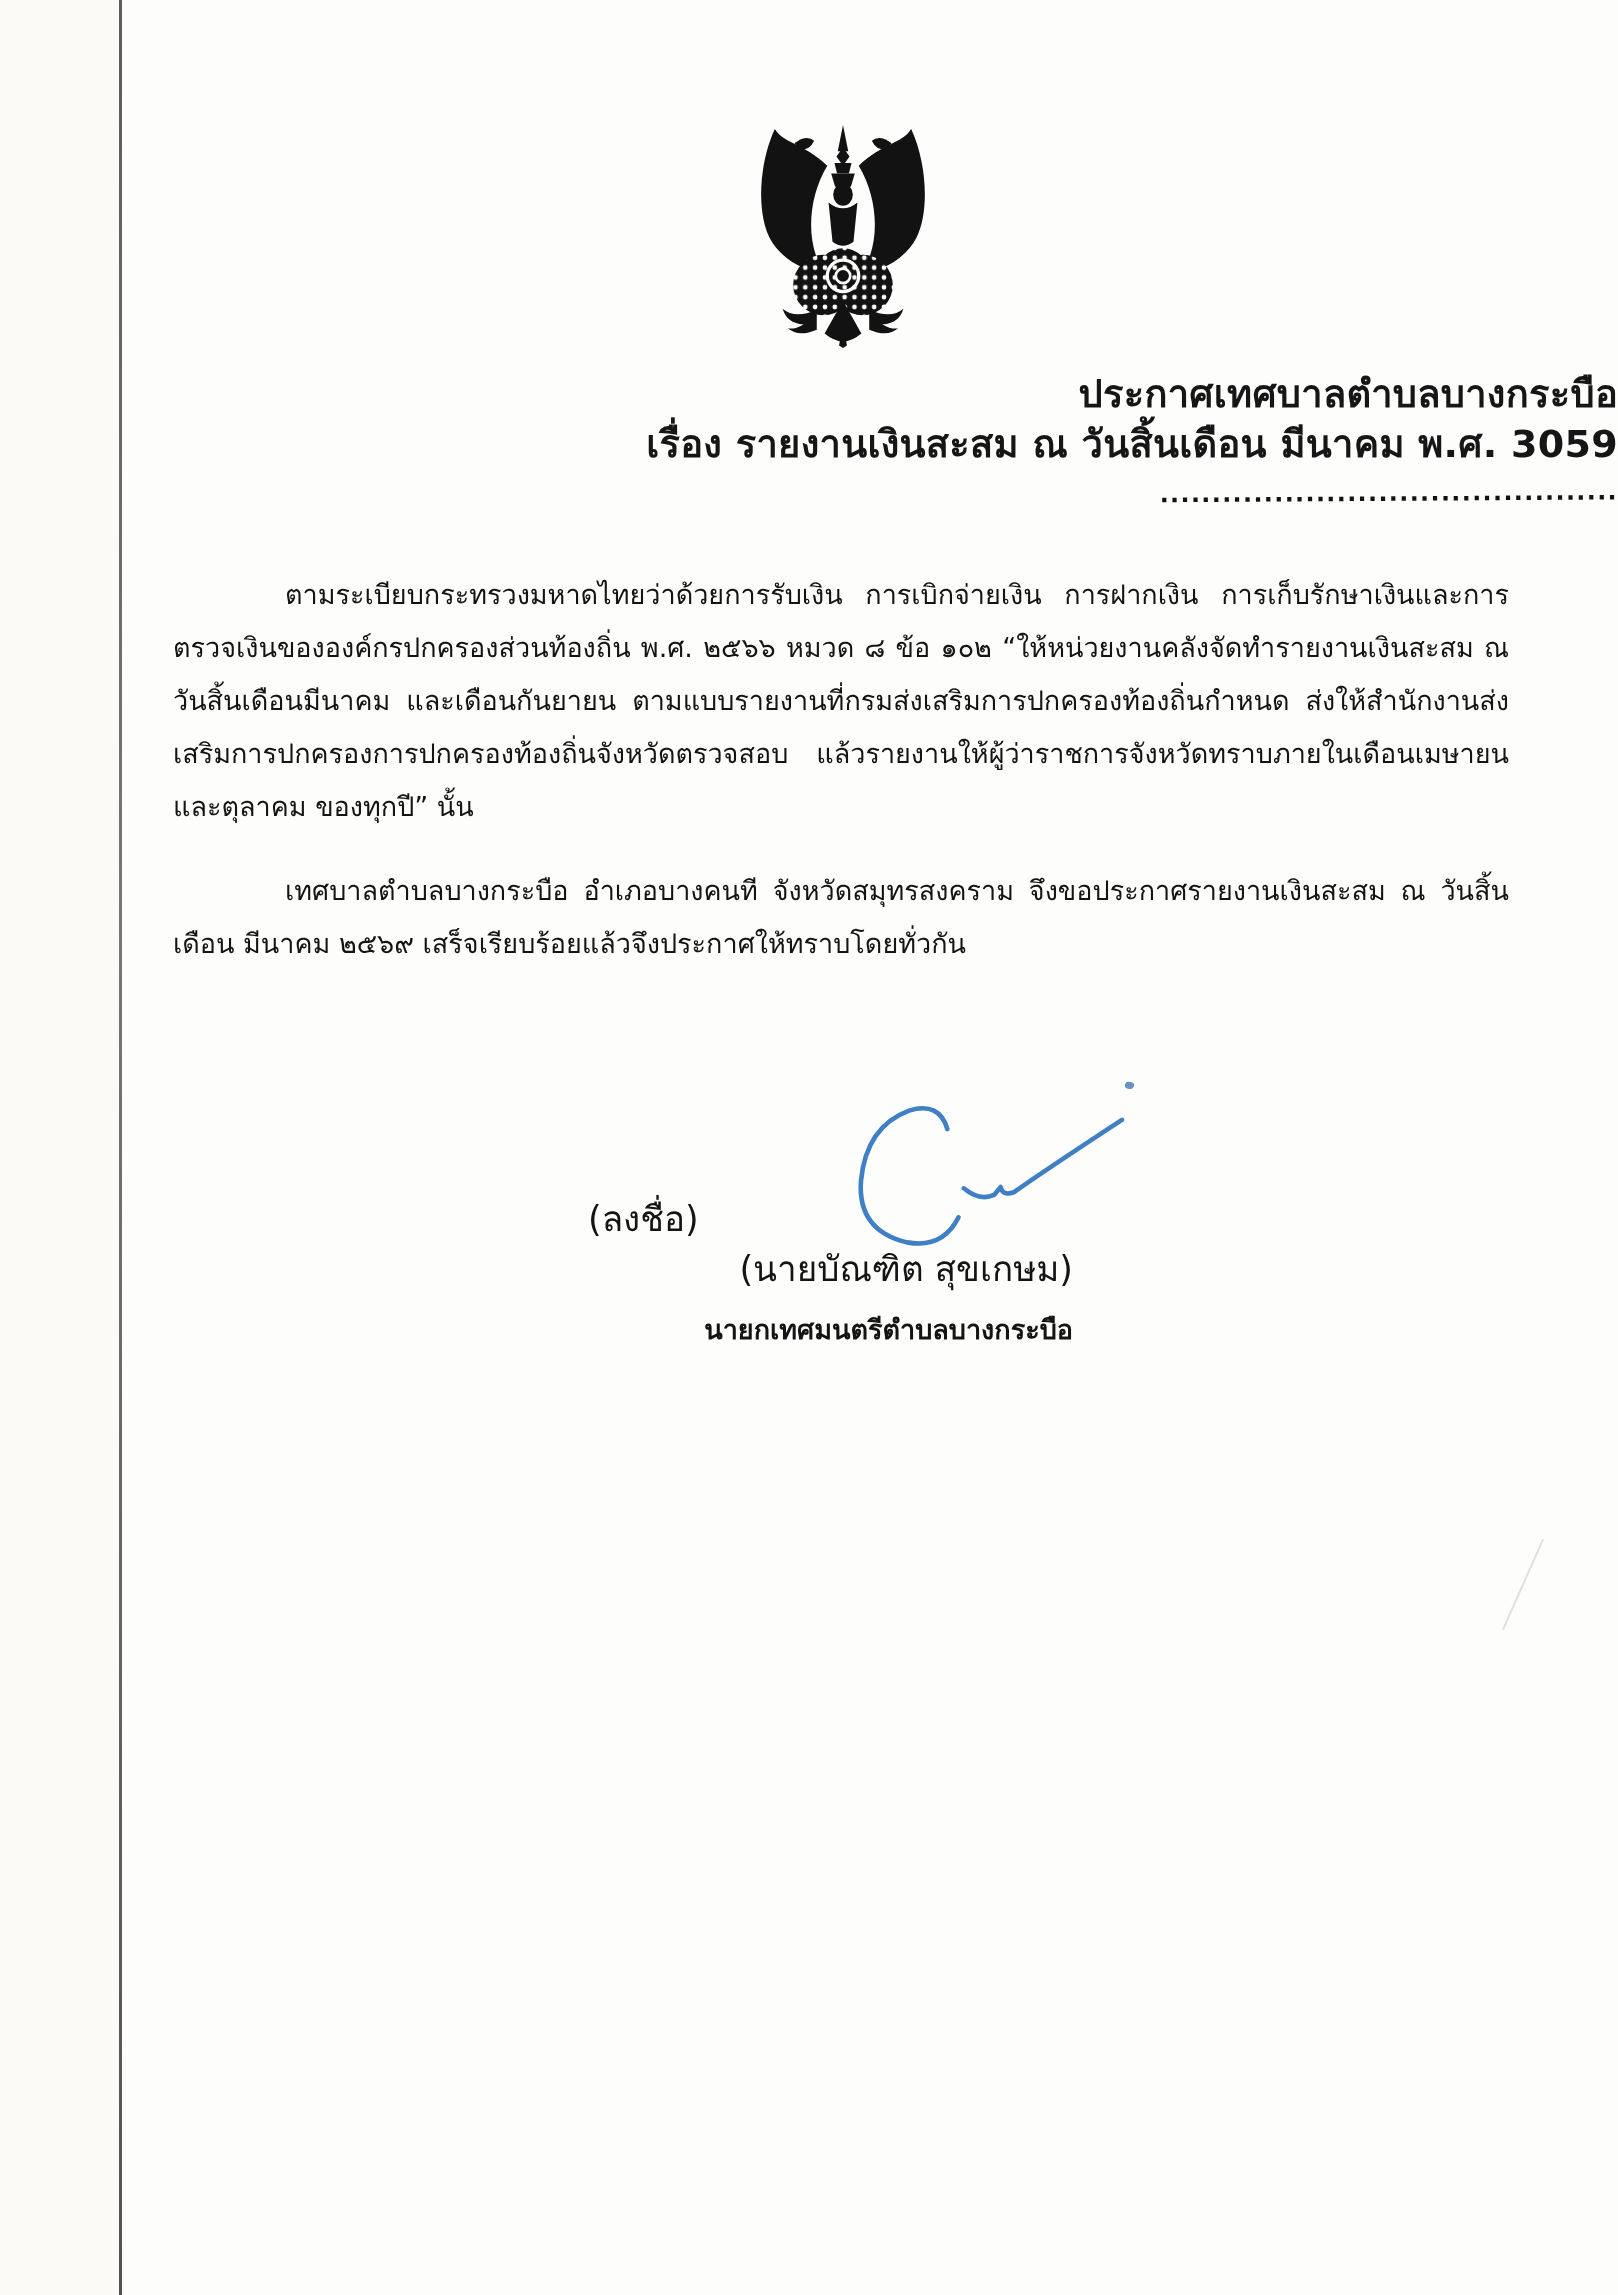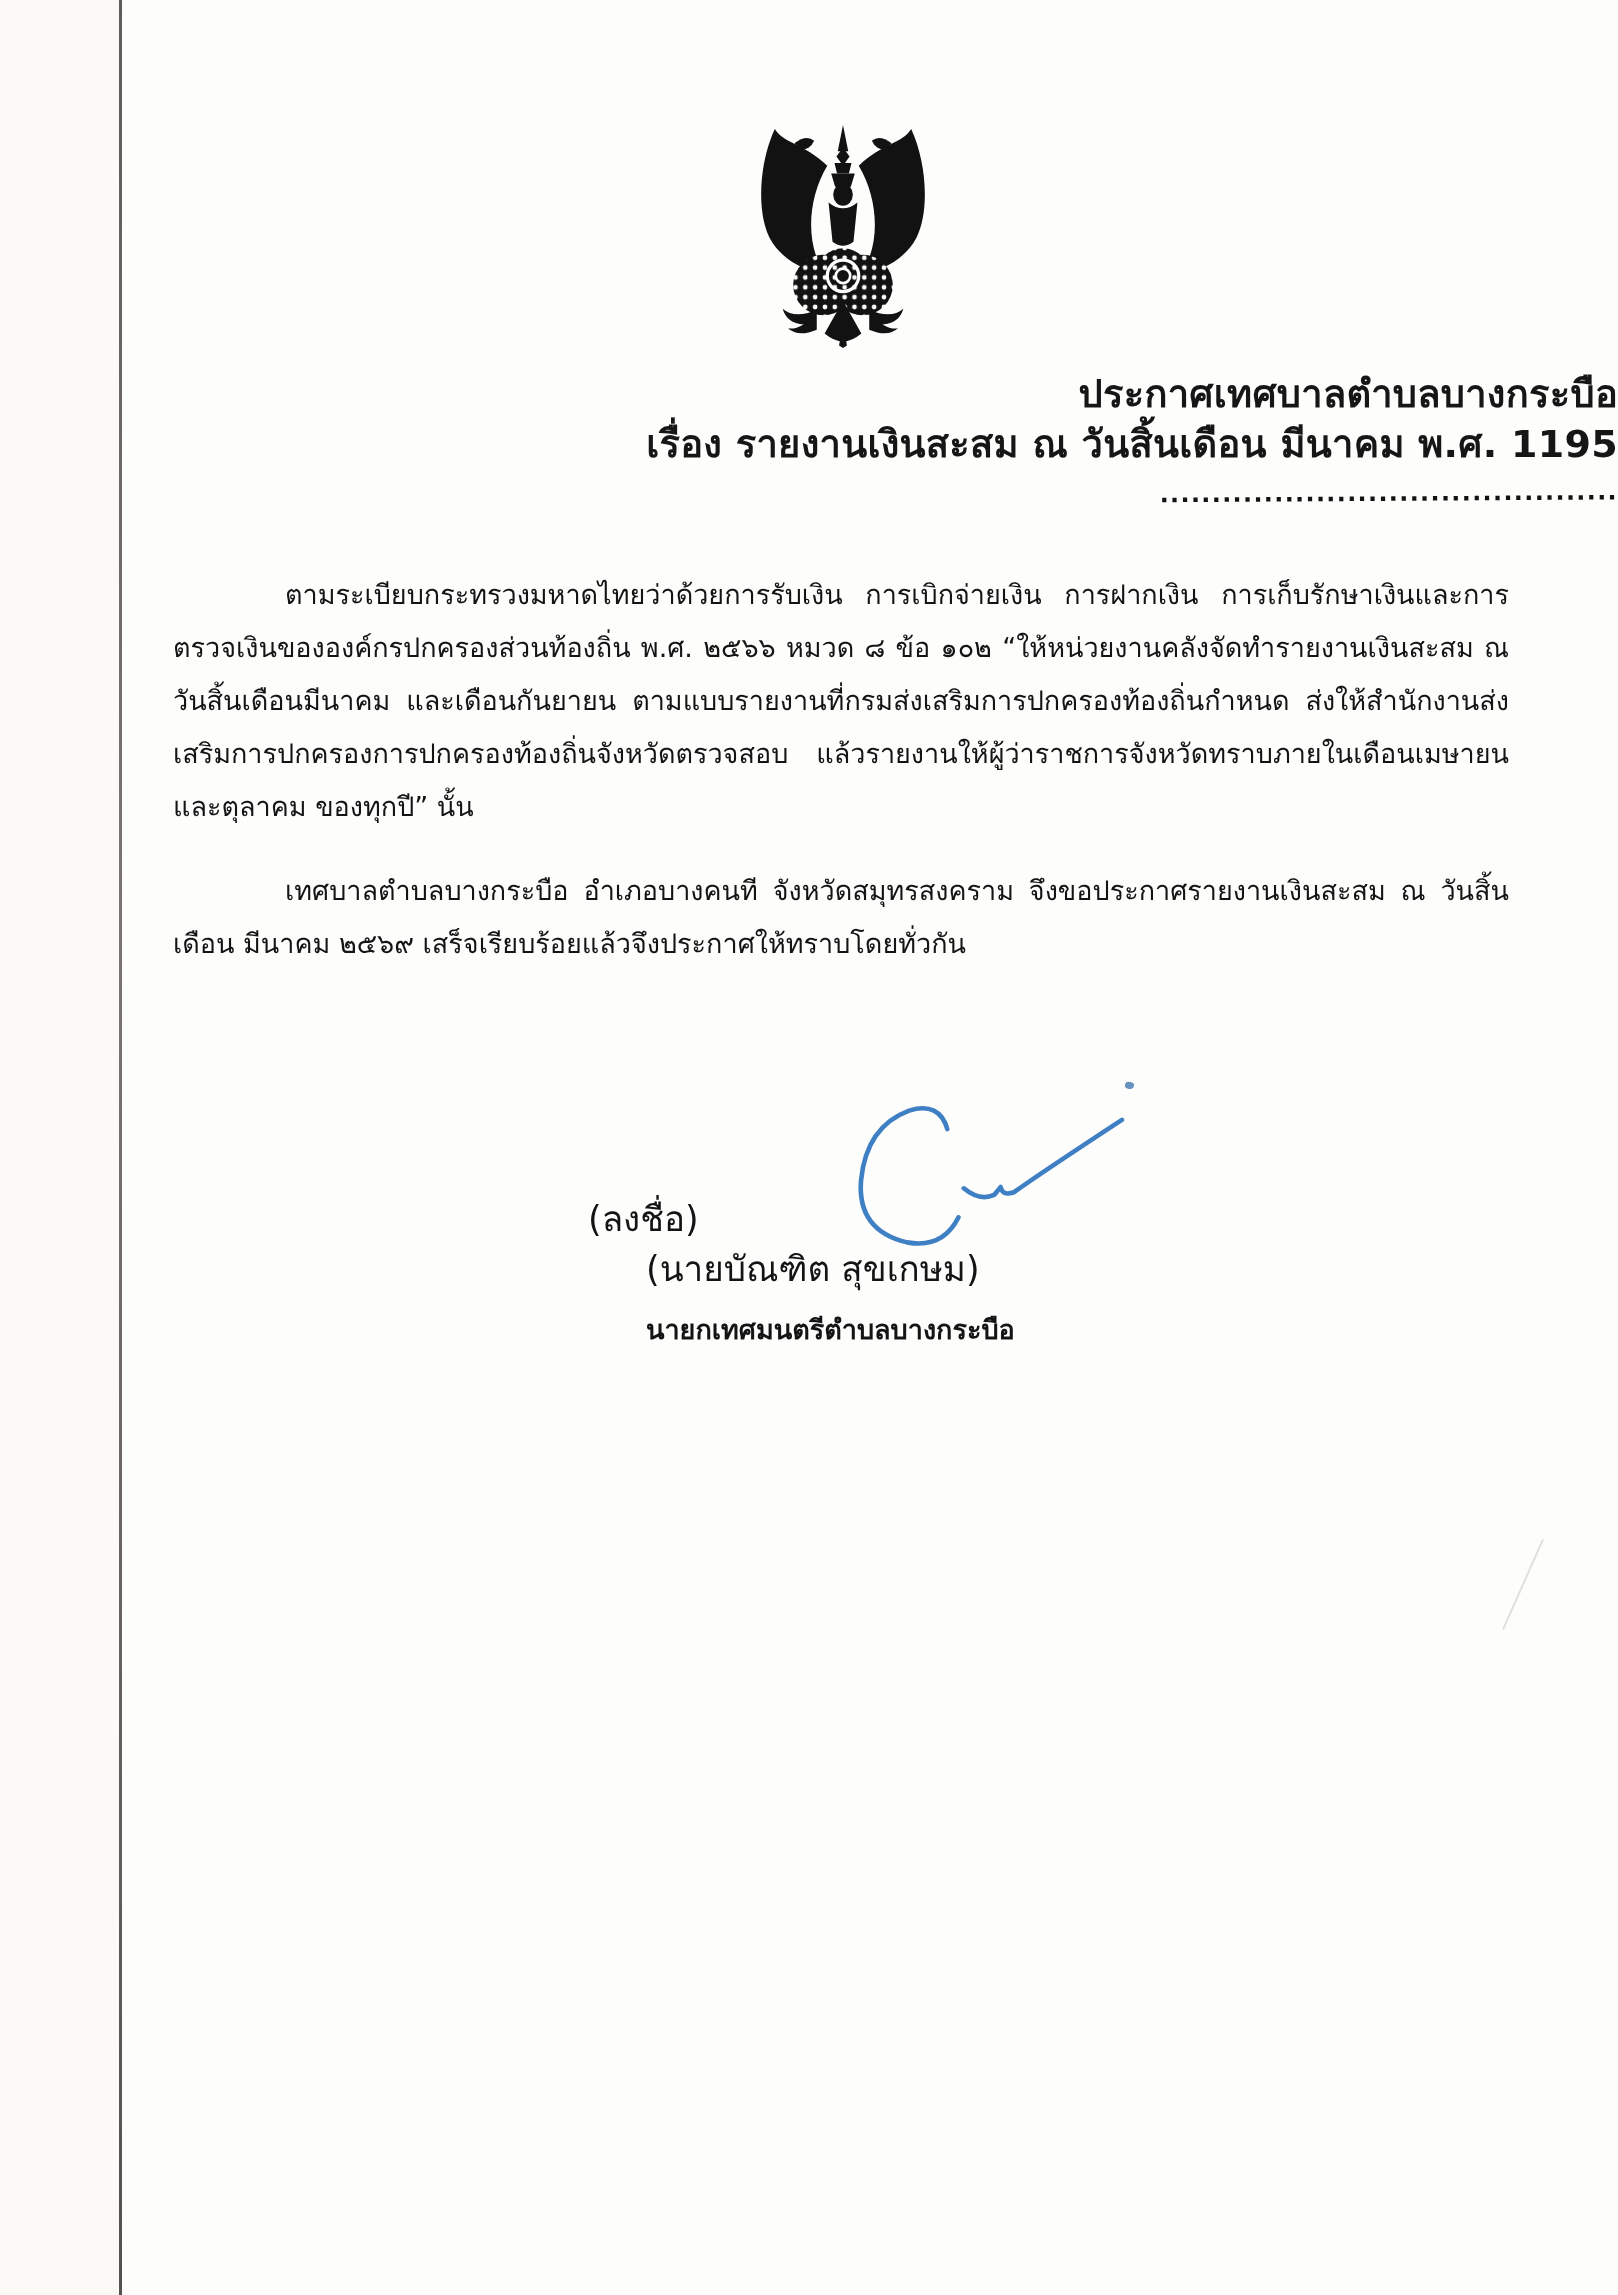--- a/index.html
+++ b/index.html
@@ -94,23 +94,23 @@
     left: 1125px; top: 1082px;
     width: 9.2px; height: 6.6px;
     border-radius: 50% 40% 55% 45%;
     background: #4d7fb5;
     opacity: 0.85;
     transform: rotate(15deg);
   }
 
   .signature-block {
     position: absolute;
-    left: 646px; top: 1244px;
+    left: 612px; top: 1244px;
     width: 461px;
-    text-align: left;
+    text-align: right;
     color: #141414;
   }
   .signer-name { font-size: 35px; line-height: 51px; }
   .signer-title { font-size: 27px; line-height: 51px; margin-top: 9.2px; font-weight: bold; }
 
   .crease {
     position: absolute;
     left: 1522px; top: 1535px;
     width: 2px; height: 99px;
     background: rgba(170,168,165,0.35);
@@ -159,21 +159,21 @@
 
     <path d="M100 282 q -34 14 -52 -2 q 6 22 32 24 q -14 8 -24 6 q 16 14 44 2 Z" fill="#121212"></path>
     <path d="M180 282 q 34 14 52 -2 q -6 22 -32 24 q 14 8 24 6 q -16 14 -44 2 Z" fill="#121212"></path>
 
     <path d="M140 268 L112 318 Q 140 342 168 318 Z" fill="#121212"></path>
     <path d="M140 300 L134 336 L140 340 L146 336 Z" fill="#121212"></path>
   </svg>
 
   <div class="header-block">
     <div class="title-line">ประกาศเทศบาลตำบลบางกระบือ</div>
-    <div class="title-line">เรื่อง  รายงานเงินสะสม ณ วันสิ้นเดือน มีนาคม พ.ศ. 1195</div>
+    <div class="title-line">เรื่อง  รายงานเงินสะสม ณ วันสิ้นเดือน มีนาคม พ.ศ. 3059</div>
     <div class="divider-dots">............................................</div>
   </div>
 
   <div class="body-text para-1">ตามระเบียบกระทรวงมหาดไทยว่าด้วยการรับเงิน การเบิกจ่ายเงิน การฝากเงิน การเก็บรักษาเงินและการตรวจเงินขององค์กรปกครองส่วนท้องถิ่น พ.ศ. ๒๕๖๖ หมวด ๘ ข้อ ๑๐๒ “ให้หน่วยงานคลังจัดทำรายงานเงินสะสม ณ วันสิ้นเดือนมีนาคม และเดือนกันยายน ตามแบบรายงานที่กรมส่งเสริมการปกครองท้องถิ่นกำหนด ส่งให้สำนักงานส่งเสริมการปกครองการปกครองท้องถิ่นจังหวัดตรวจสอบ แล้วรายงานให้ผู้ว่าราชการจังหวัดทราบภายในเดือนเมษายนและตุลาคม ของทุกปี” นั้น</div>
   <div class="body-text para-2">เทศบาลตำบลบางกระบือ อำเภอบางคนที จังหวัดสมุทรสงคราม จึงขอประกาศรายงานเงินสะสม ณ วันสิ้นเดือน มีนาคม ๒๕๖๙ เสร็จเรียบร้อยแล้วจึงประกาศให้ทราบโดยทั่วกัน</div>
 
 
   <div class="signed-label">(ลงชื่อ)</div>
 
   <svg class="signature-svg" viewBox="0 0 510 265" aria-hidden="true">

